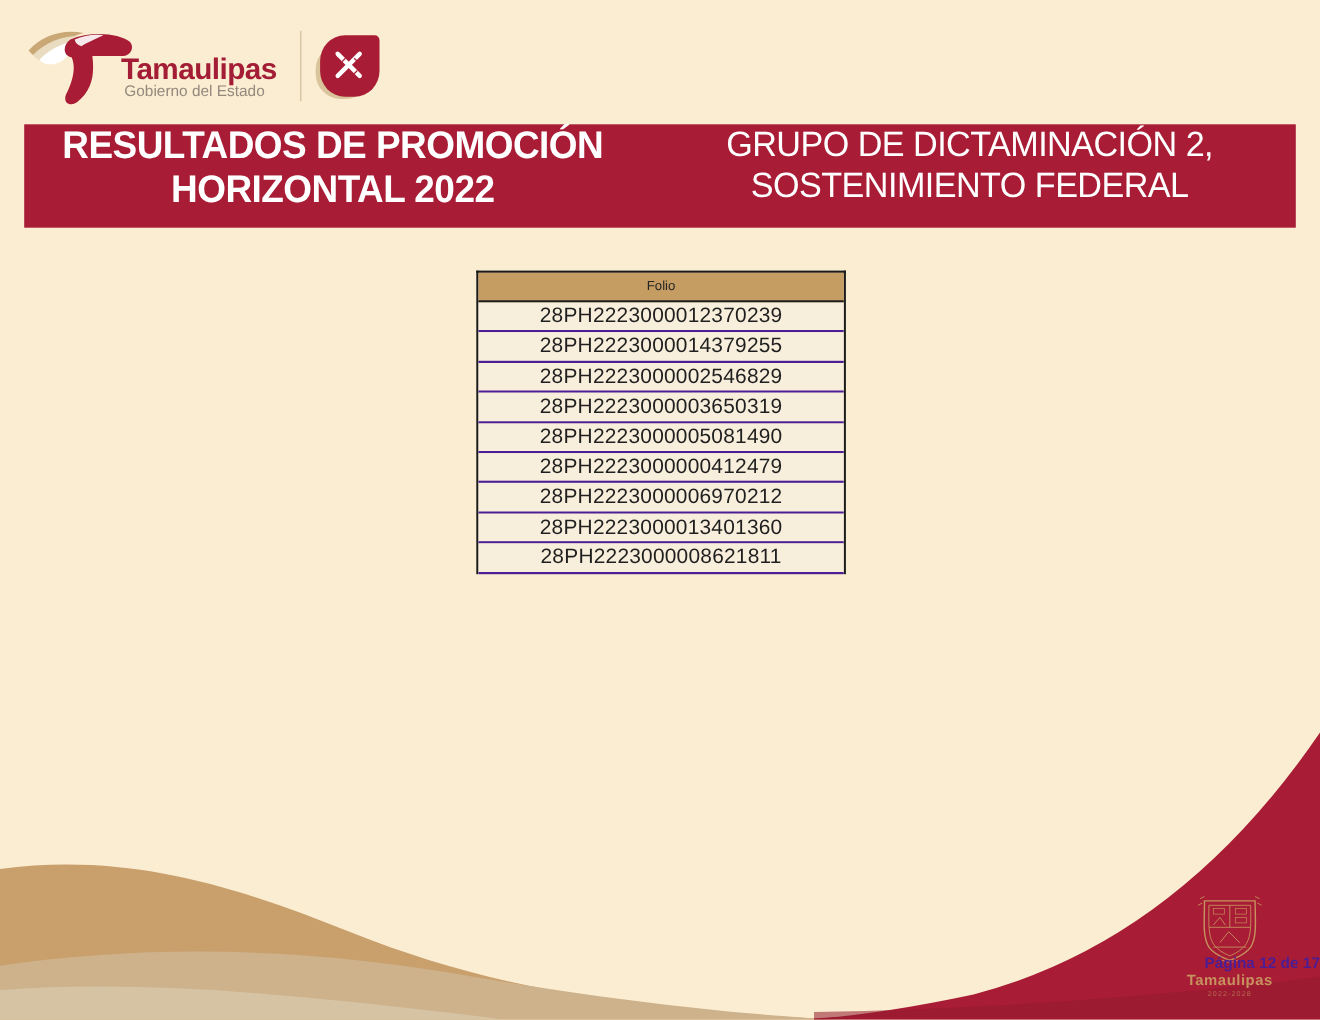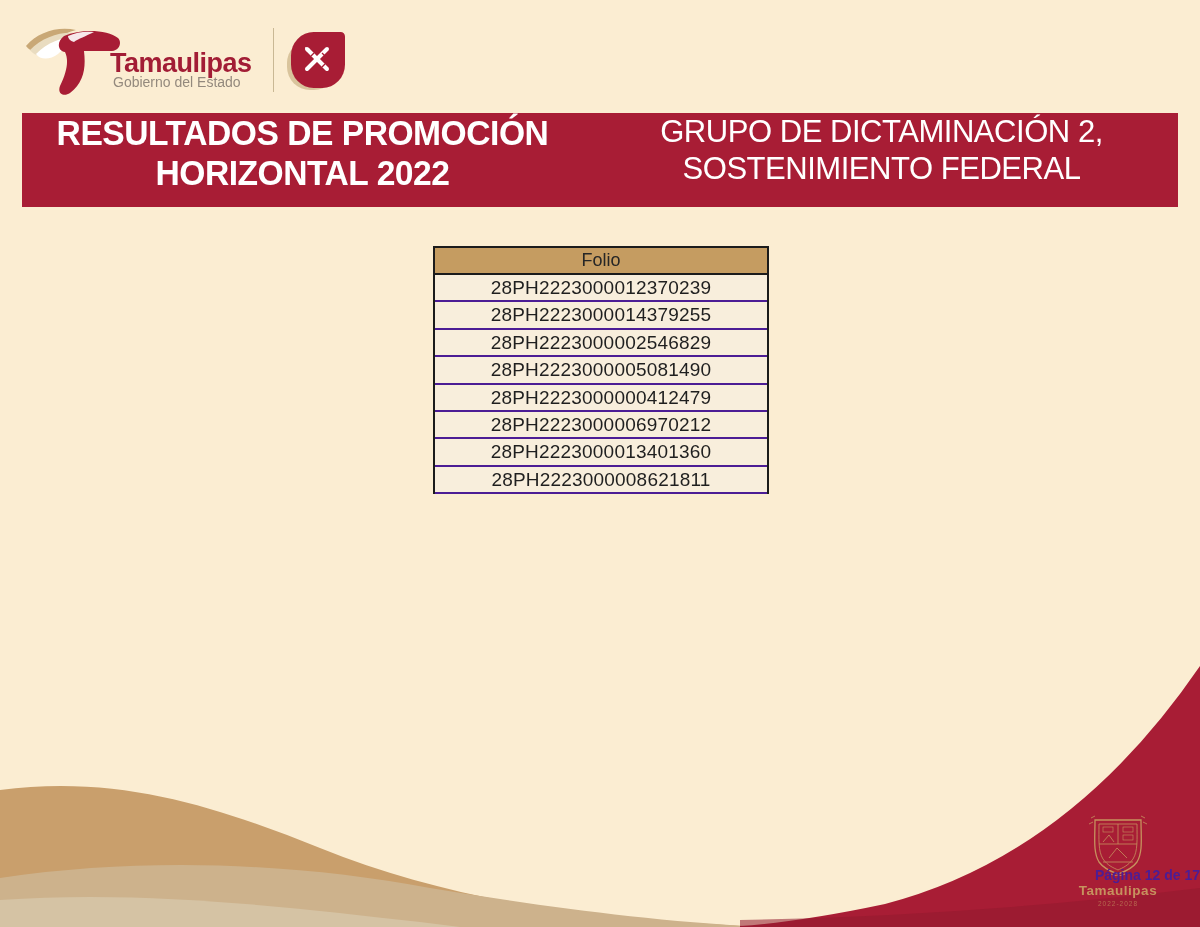--- a/index.html
+++ b/index.html
@@ -28,21 +28,21 @@
   .banner .l1{font-size:35px;font-weight:bold;letter-spacing:-0.5px;transform:scaleX(0.96);}
   .banner .l2{font-size:32px;font-weight:400;letter-spacing:-0.5px;transform:scaleX(0.97);}
   
   .folio-table{
     position:absolute;left:433px;top:246px;width:332px;
     border:2px solid #1b1b1b;border-bottom:none;
     font-size:19px;color:#1f1f1f;text-align:center;
   }
   .t-head{
     background:#C59C61;border-bottom:2px solid #1b1b1b;
-    height:25px;line-height:25px;font-size:18px;color:#262626;
+    height:25px;line-height:25px;font-size:12px;color:#262626;
   }
   .t-row{
     background:#F8EEDC;border-bottom:2px solid #4c1d95;
     height:25.4px;line-height:25.4px;letter-spacing:0.2px;
   }
   
   .page-label{
     position:absolute;left:0;right:0;top:867px;text-align:right;
     font-size:14px;font-weight:bold;color:#4c1d95;z-index:5;
   }
@@ -94,20 +94,21 @@
   <div class="l1">RESULTADOS DE PROMOCIÓN HORIZONTAL 2022</div>
   <div class="l2">GRUPO DE DICTAMINACIÓN 2, SOSTENIMIENTO FEDERAL</div>
 </div>
 
 <div class="folio-table">
   <div class="t-head">Folio</div>
   <div>
       <div class="t-row">28PH2223000012370239</div>
       <div class="t-row">28PH2223000014379255</div>
       <div class="t-row">28PH2223000002546829</div>
+      <div class="t-row">28PH2223000003650319</div>
       <div class="t-row">28PH2223000005081490</div>
       <div class="t-row">28PH2223000000412479</div>
       <div class="t-row">28PH2223000006970212</div>
       <div class="t-row">28PH2223000013401360</div>
       <div class="t-row">28PH2223000008621811</div>
     </div>
 </div>
 
 <div class="page-label">Página 12 de 17</div>
 

